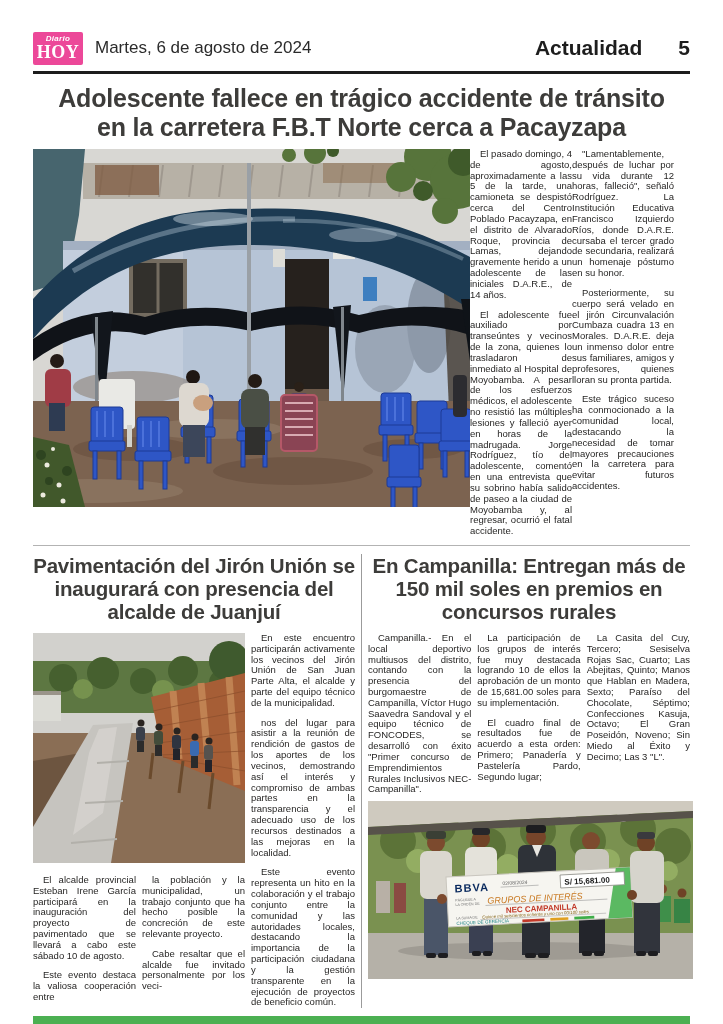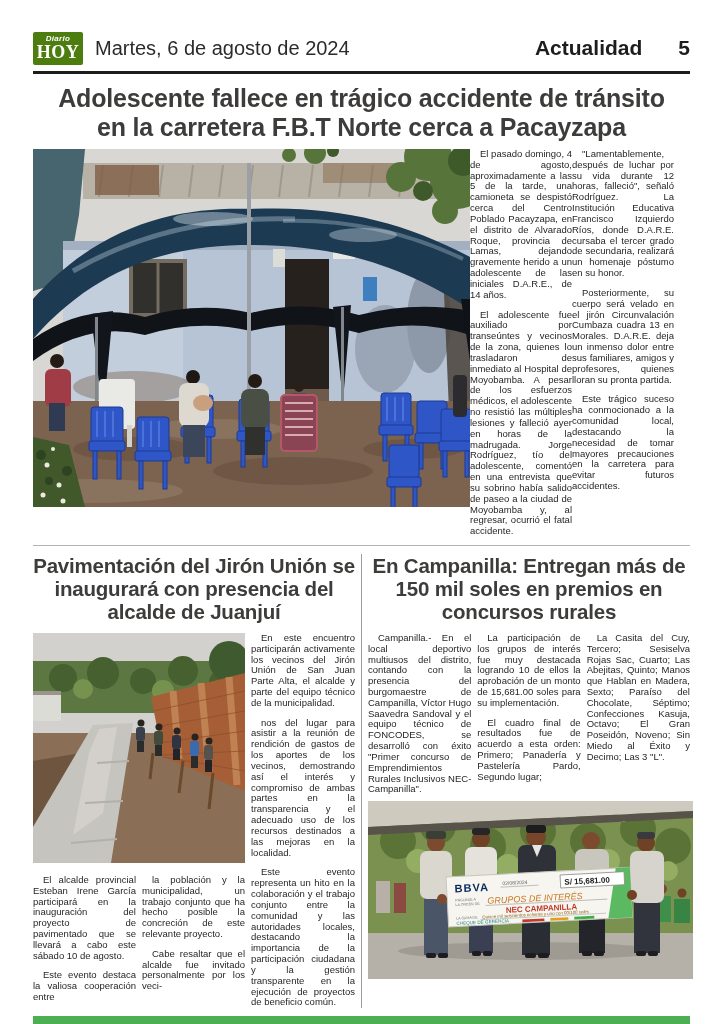--- a/index.html
+++ b/index.html
@@ -2,24 +2,24 @@
 <html><head>
 <meta charset="utf-8">
 <style>
   html,body { margin:0; padding:0; background:#ffffff; }
   body { font-family:"Liberation Sans", sans-serif; }
   .page { position:relative; width:723px; height:1024px; background:#fff; overflow:hidden; }
   .content { position:absolute; left:33px; top:30px; width:657px; }
 
   
   .masthead { display:flex; align-items:center; height:36px; }
-  .logo { width:50px; height:33px; background:#4d7c0f; color:#fff; display:flex; flex-direction:column; align-items:center; justify-content:center; line-height:1; border-radius:2px; }
+  .logo { width:50px; height:33px; background:#ec4899; color:#fff; display:flex; flex-direction:column; align-items:center; justify-content:center; line-height:1; border-radius:2px; }
   .logo-top { font-size:8px; font-weight:700; font-style:italic; letter-spacing:.3px; }
   .logo-main { font-family:"Liberation Serif", serif; font-size:18px; font-weight:700; letter-spacing:.5px; }
-  .edition-date { margin-left:12px; font-size:20px; color:#2b2b2b; }
+  .edition-date { margin-left:12px; font-size:17px; color:#2b2b2b; }
   .section-info { margin-left:auto; font-size:21px; font-weight:700; color:#1d1d1d; display:flex; align-items:baseline;gap:16px; }
   .page-num { margin-left:20px; }
   .rule-thick { height:3px; background:#1c1c1c; margin-top:5px; }
   .rule-thin { height:1px; background:#b3b3b3; margin-top:8px; }
 
   
   h1 { font-size:25px; line-height:1.14; font-weight:700; text-align:center; color:#3d3c3a; margin:10px 14px 8px; letter-spacing:-.2px; }
   h2 { font-size:20.5px; line-height:1.12; font-weight:700; text-align:center; color:#3d3c3a; margin:9px 0 9px; letter-spacing:-.2px; }
 
   

